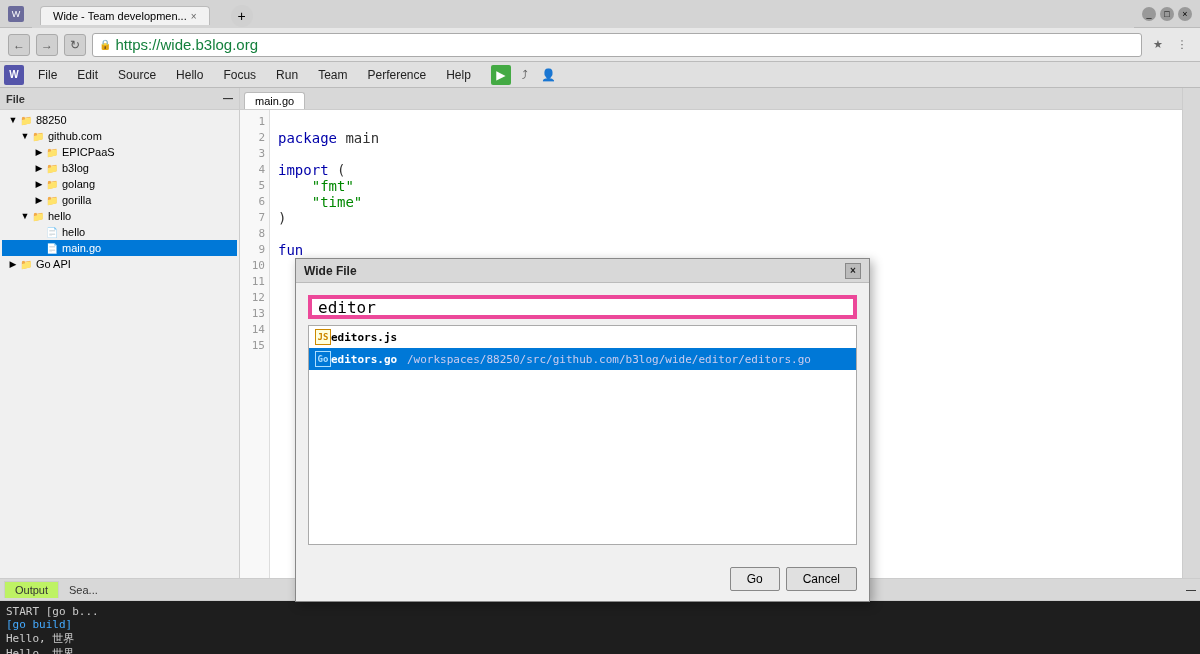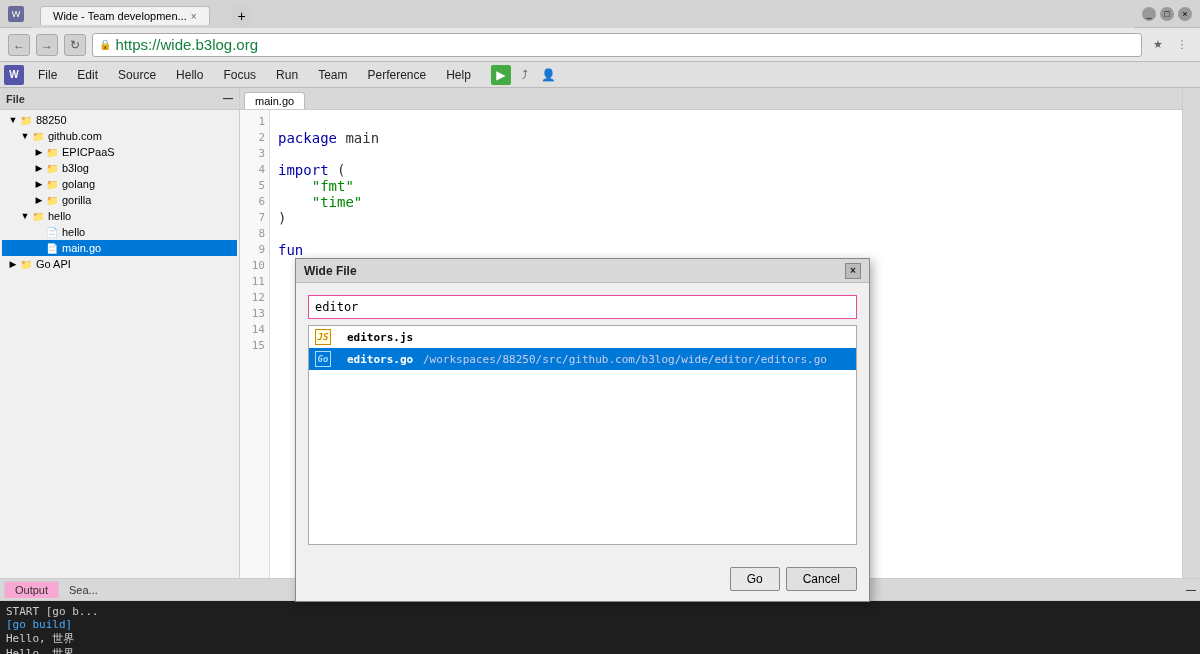--- a/index.html
+++ b/index.html
@@ -54,33 +54,33 @@
     .kw { color: #00a; }
     .str { color: #080; }
 
     
     .right-panel { width: 18px; background: #d8d8d8; border-left: 1px solid #ccc; }
 
     
     .bottom-area { height: 120px; background: #f0f0f0; border-top: 1px solid #ccc; display: flex; flex-direction: column; }
     .bottom-tabs { height: 22px; background: #d8d8d8; border-bottom: 1px solid #ccc; display: flex; align-items: center; padding: 0 4px; }
     .bottom-tab { padding: 2px 10px; font-size: 11px; cursor: pointer; color: #333; }
-    .bottom-tab.active { background: #f9a8d4; border: 1px solid #ccc; border-bottom: none; }
+    .bottom-tab.active { background: #bef264; border: 1px solid #ccc; border-bottom: none; }
     .bottom-content { flex: 1; overflow: auto; padding: 4px 6px; font-family: monospace; font-size: 11px; background: #1e1e1e; color: #ccc; }
     .go-build { color: #4af; }
     .bottom-right { margin-left: auto; font-size: 10px; cursor: pointer; }
     .modal { position: absolute; top: 170px; left: 295px; width: 575px; background: #f0f0f0; border: 1px solid #888; box-shadow: 3px 3px 10px rgba(0,0,0,0.3); z-index: 200; pointer-events: all; }
     .modal-title-bar { background: #d8d8d8; border-bottom: 1px solid #bbb; height: 24px; display: flex; align-items: center; padding: 0 8px; font-size: 12px; font-weight: bold; color: #222; }
     .modal-close { margin-left: auto; width: 16px; height: 16px; background: #bbb; border: 1px solid #888; display: flex; align-items: center; justify-content: center; font-size: 10px; cursor: pointer; }
     .modal-body { padding: 12px; }
-    .modal-input { width: 100%; height: 24px; border: 1px solid #ec4899; padding: 2px 6px; font-size: 12px; font-family: monospace; outline: none; background: white; }
+    .modal-input { width: 100%; height: 24px; border: 4px solid #ec4899; padding: 2px 6px; font-size: 16px; font-family: monospace; outline: none; background: white; }
     .modal-list { margin-top: 6px; border: 1px solid #aaa; background: white; height: 220px; overflow: auto; }
     .list-item { display: flex; align-items: center; padding: 3px 6px; font-size: 11px; font-family: monospace; cursor: pointer; }
     .list-item.selected { background: #0078d7; color: white; }
-    .list-item-icon { width: 16px; height: 16px; margin-right: 16px; display: flex; align-items: center; justify-content: center; font-size: 10px; flex-shrink: 0; font-style: italic; }
+    .list-item-icon { width: 16px; height: 16px; margin-right: 0; display: flex; align-items: center; justify-content: center; font-size: 10px; flex-shrink: 0; }
     .js-icon { color: #c80; background: #ffd; border: 1px solid #c80; font-size: 9px; font-weight: bold; }
     .go-icon { color: #09a; background: #e0f4f8; border: 1px solid #09a; font-size: 9px; font-weight: bold; }
     .list-item.selected .go-icon { color: #adf; background: transparent; border-color: #adf; }
     .list-item-name { font-weight: bold; margin-right: 6px; min-width: 70px; }
     .list-item-path { color: #666; font-size: 11px; }
     .list-item.selected .list-item-path { color: #cce; }
     .modal-footer { padding: 10px 12px; display: flex; justify-content: flex-end; gap: 6px; }
     .modal-btn { padding: 4px 16px; font-size: 12px; border: 1px solid #888; background: #e0e0e0; cursor: pointer; border-radius: 2px; }
     .modal-btn.primary { background: #e8e8e8; }
 

